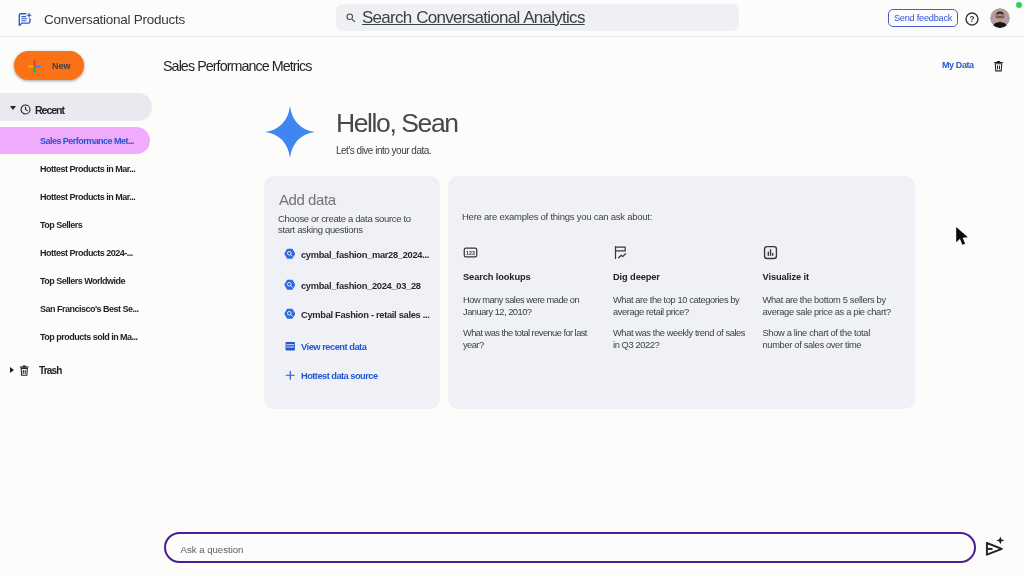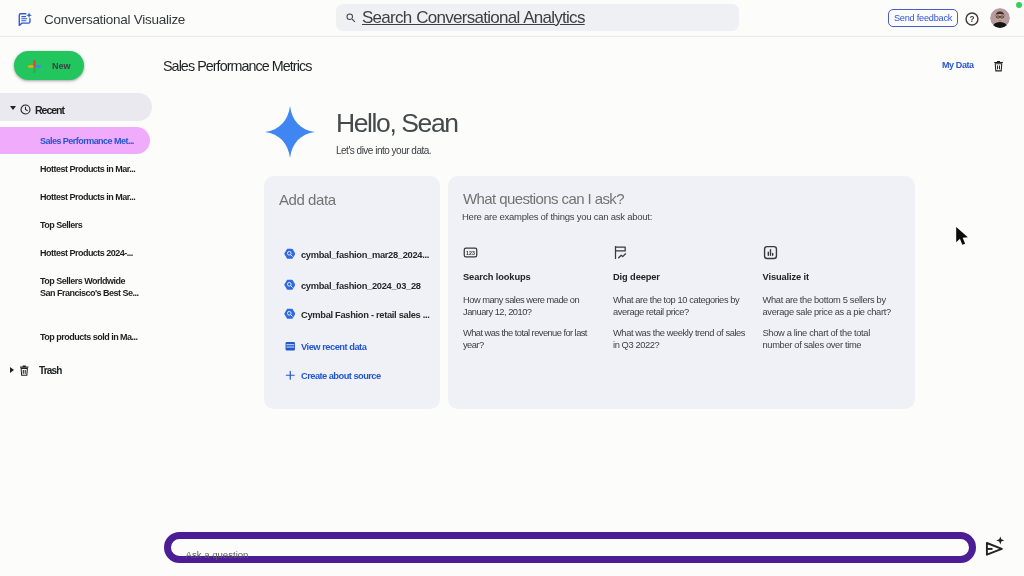--- a/index.html
+++ b/index.html
@@ -12,21 +12,21 @@
 #apptitle { position:absolute; left:44px; top:12px; font-size:13.5px; line-height:15px; letter-spacing:-0.27px; color:#35383b; }
 #search { position:absolute; left:336px; top:4px; width:403px; height:27px; background:#eff0f3; border-radius:7px; }
 #search .mag { position:absolute; left:9px; top:8px; }
 #search .ph { position:absolute; left:26px; top:8px; font-size:17px; line-height:12px; letter-spacing:-0.72px; word-spacing:0.6px; color:#3c4043; white-space:nowrap;text-decoration:underline; }
 #feedback { position:absolute; left:888px; top:9px; width:70px; height:18px; border:1px solid #4a5ad1; border-radius:5px; color:#2f51de; font-size:9.2px; letter-spacing:-0.24px; text-align:center; line-height:16px; background:#fcfcfa; white-space:nowrap; }
 #help { position:absolute; left:965px; top:12px; }
 #avatar { position:absolute; left:990px; top:8px; width:20px; height:20px; border-radius:50%; overflow:hidden; }
 #greendot { position:absolute; left:1016px; top:2px; width:6px; height:6px; border-radius:50%; background:#30d158; }
 
 
-#newbtn { position:absolute; left:14px; top:51px; width:70px; height:29px; background:#22c55e; border-radius:14.5px; box-shadow:0 1px 2px rgba(60,64,67,.3),0 1px 3px 1px rgba(60,64,67,.15); }
+#newbtn { position:absolute; left:14px; top:51px; width:70px; height:29px; background:#f97316; border-radius:14.5px; box-shadow:0 1px 2px rgba(60,64,67,.3),0 1px 3px 1px rgba(60,64,67,.15); }
 #newbtn .plus { position:absolute; left:13px; top:8px; }
 #newbtn .txt { position:absolute; left:38px; top:10px; font-size:9px; line-height:10px; font-weight:bold; color:#3c4043; }
 #recentpill { position:absolute; left:0; top:93px; width:152px; height:28px; background:#e9e9ef; border-radius:0 14px 14px 0; }
 #recentpill .caret { position:absolute; left:10px; top:13px; width:0; height:0; border-left:3.5px solid transparent; border-right:3.5px solid transparent; border-top:4.5px solid #202124; }
 #recentpill .clk { position:absolute; left:20px; top:11px; }
 #recentpill .txt { position:absolute; left:35px; top:11.5px; font-size:10.5px; line-height:11px; font-weight:bold; letter-spacing:-1px; color:#202124; }
 #selpill { position:absolute; left:0; top:127px; width:150px; height:27px; background:#f0abfc; border-radius:0 13.5px 13.5px 0; }
 #selpill .txt { position:absolute; left:40px; top:9px; font-size:9px; line-height:10px; font-weight:bold; letter-spacing:-0.53px; color:#2355cc; white-space:nowrap; }
 .sideitem { position:absolute; left:40px; font-size:9px; line-height:10px; font-weight:bold; letter-spacing:-0.51px; color:#1f1f1f; white-space:nowrap; }
 #trashrow { position:absolute; left:0; top:362px; width:150px; height:16px;text-align:center; }
@@ -58,36 +58,36 @@
 #card2 h2 { position:absolute; left:15px; top:15.5px; letter-spacing:-0.6px; }
 #card2 .sub2 { position:absolute; left:14px; top:36.5px; font-size:9.5px; line-height:10px; letter-spacing:-0.24px; color:#3f4245; white-space:nowrap; }
 .qcol { position:absolute; top:0; width:150px; }
 .qcol .ic { position:absolute; top:69.5px; left:0; }
 .qcol .ttl { position:absolute; top:96.5px; left:0; font-size:9.3px; line-height:10px; font-weight:bold; letter-spacing:-0.12px; color:#212326; white-space:nowrap; }
 .qcol .q { position:absolute; left:0; font-size:9.3px; line-height:12px; color:#3c4043; white-space:nowrap; }
 .qcol .q1 { top:118.5px; }
 .qcol .q2 { top:151.5px; }
 
 
-#askbox { position:absolute; left:164px; top:532px; width:812px; height:31px; border:7px solid #4c1d95; border-radius:15.5px; background:#fcfcfa; }
+#askbox { position:absolute; left:164px; top:532px; width:812px; height:31px; border:2px solid #4c1d95; border-radius:15.5px; background:#fcfcfa; }
 #askbox .ph { position:absolute; left:14.5px; top:11px; font-size:9.6px; line-height:10px; color:#5b5e62; }
 #sendbtn { position:absolute; left:980px; top:533px; }
 
 #cursor { position:absolute; left:951px; top:226px; }
 </style>
 </head>
 <body>
 
 <div id="topbar"></div>
 <svg id="logo" width="14" height="14" viewBox="0 0 24 24">
   <path d="M20.5 11.5 v5 a2.5 2.5 0 0 1 -2.5 2.5 H7 l-4.8 4.3 V5.5 A2.5 2.5 0 0 1 4.7 3 H13.5" fill="none" stroke="#2e5bd7" stroke-width="2.4" stroke-linecap="round" stroke-linejoin="round"></path>
   <path d="M6.5 8 h6.5 M6.5 11.5 h8.5 M6.5 15 h7" stroke="#2e5bd7" stroke-width="2" stroke-linecap="round"></path>
   <path d="M19 0.5 l1.35 3.65 L24 5.5 l-3.65 1.35 L19 10.5 l-1.35-3.65 L14 5.5 l3.65-1.35 Z" fill="#2e5bd7"></path>
 </svg>
-<div id="apptitle">Conversational Visualize</div>
+<div id="apptitle">Conversational Products</div>
 <div id="search">
   <svg class="mag" width="12" height="12" viewBox="0 0 24 24">
       <path d="M15.5 14h-.79l-.28-.27A6.47 6.47 0 0 0 16 9.5 6.5 6.5 0 1 0 9.5 16c1.61 0 3.09-.59 4.23-1.57l.27.28v.79l5 4.99L20.49 19l-4.99-5zm-6 0A4.5 4.5 0 1 1 14 9.5 4.49 4.49 0 0 1 9.5 14z" fill="#3c4043"></path>
     </svg>
   <div class="ph">Search Conversational Analytics</div>
 </div>
 <div id="feedback">Send feedback</div>
 <svg id="help" width="14" height="14" viewBox="0 0 24 24">
     <circle cx="12" cy="12" r="10.2" fill="none" stroke="#37393c" stroke-width="2.4"></circle>
     <text x="12" y="17" font-size="14" font-weight="bold" text-anchor="middle" fill="#37393c" font-family="Liberation Sans">?</text>
@@ -124,21 +124,21 @@
   <div class="txt">Recent</div>
 </div>
 <div id="selpill">
     <div class="txt">Sales Performance Met...</div>
   </div>
 <div class="sideitem" style="top:164px">Hottest Products in Mar...</div>
 <div class="sideitem" style="top:192px">Hottest Products in Mar...</div>
 <div class="sideitem" style="top:220px">Top Sellers</div>
 <div class="sideitem" style="top:248px">Hottest Products 2024-...</div>
 <div class="sideitem" style="top:276px">Top Sellers Worldwide</div>
-<div class="sideitem" style="top:288px">San Francisco's Best Se...</div>
+<div class="sideitem" style="top:304px">San Francisco's Best Se...</div>
 <div class="sideitem" style="top:332px">Top products sold in Ma...</div>
 <div id="trashrow">
   <div class="caret"></div>
   <svg width="12.5" height="13" viewBox="0 0 24 24">
       <path d="M6 8 h12 l-1 13 H7 Z M4 5.5 h16 M10 5.5 v-2 h4 v2 M10.2 11 v7 M13.8 11 v7" fill="none" stroke="#202124" stroke-width="2"></path>
     </svg>
   <div class="txt">Trash</div>
 </div>
 
 <div id="pgtitle">Sales Performance Metrics</div>
@@ -148,20 +148,21 @@
   </svg>
 
 <svg id="star" width="50" height="52" viewBox="0 0 48 48" preserveAspectRatio="none">
   <path d="M24 0 C26 14 34 22 48 24 C34 26 26 34 24 48 C22 34 14 26 0 24 C14 22 22 14 24 0 Z" fill="#3f86f3"></path>
 </svg>
 <div id="hello">Hello, Sean</div>
 <div id="sub">Let's dive into your data.</div>
 
 <div class="card" id="card1">
   <h2>Add data</h2>
+  <div class="desc">Choose or create a data source to<br>start asking questions</div>
   <div class="drow" style="top:72px">
     <svg width="11.5" height="11.5" viewBox="0 0 24 24">
         <path d="M7.5 3 h9 L22 12 l-5.5 9 h-9 L2 12 Z" fill="#2f6ae0" stroke="#2f6ae0" stroke-width="3" stroke-linejoin="round"></path>
         <circle cx="11" cy="11" r="3.8" fill="none" stroke="#e8eefc" stroke-width="2"></circle>
         <path d="M13.8 13.8 l3.4 3.4" stroke="#e8eefc" stroke-width="2" stroke-linecap="round"></path>
       </svg>
     <div class="t">cymbal_fashion_mar28_2024...</div>
   </div>
   <div class="drow" style="top:103.5px">
     <svg width="11.5" height="11.5" viewBox="0 0 24 24">
@@ -183,26 +184,25 @@
     <svg width="12.5" height="12.5" viewBox="0 0 24 24">
         <rect x="3" y="4" width="18" height="16" rx="2" fill="#2158d0"></rect>
         <path d="M4.5 9 h15 M4.5 13.5 h15" stroke="#f0f1f7" stroke-width="1.7"></path>
       </svg>
     <div class="t b" style="letter-spacing:-0.49px">View recent data</div>
   </div>
   <div class="drow" style="top:193.5px">
     <svg width="12.5" height="12.5" viewBox="0 0 24 24">
         <path d="M12 4.5 v15 M4.5 12 h15" stroke="#2158d0" stroke-width="2.3" stroke-linecap="round"></path>
       </svg>
-    <div class="t b" style="letter-spacing:-0.54px">Create about source</div>
+    <div class="t b" style="letter-spacing:-0.54px">Hottest data source</div>
   </div>
 </div>
 
 <div class="card" id="card2">
-  <h2>What questions can I ask?</h2>
   <div class="sub2">Here are examples of things you can ask about:</div>
   <div class="qcol" style="left:15px">
     <svg class="ic" width="15" height="15" viewBox="0 0 24 24">
         <rect x="2" y="5" width="20" height="14" rx="2.5" fill="none" stroke="#37393c" stroke-width="2"></rect>
         <text x="12" y="15.5" font-size="8.5" font-weight="bold" text-anchor="middle" fill="#37393c" font-family="Liberation Sans">123</text>
       </svg>
     <div class="ttl">Search lookups</div>
     <div class="q q1" style="letter-spacing:-0.5px">How many sales were made on<br>January 12, 2010?</div>
     <div class="q q2" style="letter-spacing:-0.55px">What was the total revenue for last<br>year?</div>
   </div>

